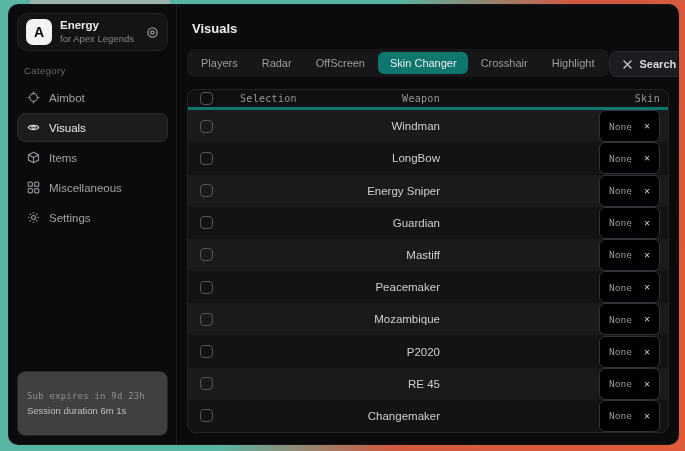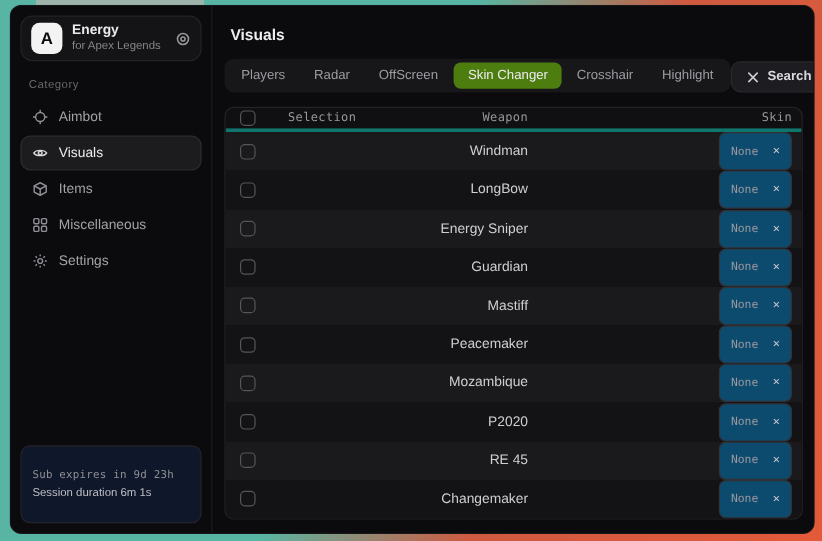--- a/index.html
+++ b/index.html
@@ -21,45 +21,45 @@
   .logo{width:26px;height:26px;flex:none;background:#f3f3f4;border-radius:7px;color:#0b0b0d;font-weight:700;font-size:14px;display:flex;align-items:center;justify-content:center;}
   .app-text{display:flex;flex-direction:column;line-height:1.2;min-width:0;}
   .app-title{font-size:11.5px;font-weight:700;color:#eaeaec;}
   .app-sub{font-size:9.5px;color:#85858a;white-space:nowrap;}
   .hdr-icon{margin-left:auto;color:#97979c;display:flex;}
   .category{font-size:9.5px;color:#67676c;margin:14px 7px 7px;letter-spacing:.4px;}
   .nav-item{display:flex;align-items:center;gap:9px;height:27px;padding:0 9px;margin-bottom:1px;border-radius:8px;border:1px solid transparent;color:#a2a2a7;font-size:11.5px;cursor:default;}
   .nav-item.active{background:#1c1c1f;border-color:#2d2d31;color:#ececee;}
   .icon-slot{display:flex;color:#8f8f95;}
   .nav-item.active .icon-slot{color:#d6d6da;}
-  .sidebar-footer{margin-top:auto;border:1px solid #242428;background:#0f172a;border-radius:8px;padding:19px 9px;}
+  .sidebar-footer{margin-top:auto;border:1px solid #242428;background:#404040;border-radius:8px;padding:19px 9px;}
   .footer-line1{font-size:9px;color:#8f8f94;letter-spacing:.2px;}
   .footer-line2{font-size:9.5px;color:#bfbfc4;margin-top:4px;}
   
   main{flex:1;min-width:0;display:flex;flex-direction:column;padding:10px 9px 11px 10px;box-sizing:border-box;}
   .main-title{font-size:13px;font-weight:700;color:#ededf0;margin:6px 0 13px 5px;}
   .toolbar{display:flex;align-items:flex-end;justify-content:space-between;margin-bottom:12px;}
   .tabs{display:flex;background:#17171a;border-radius:8px;padding:3px;gap:2px;}
   .tab{padding:5px 11px;font-size:11px;color:#9c9ca1;border-radius:6px;white-space:nowrap;cursor:default;}
-  .tab.active{background:#4d7c0f;color:#ececf0;padding-left:12px;}
+  .tab.active{background:#0f766e;color:#ececf0;padding-left:12px;}
   .search-btn{display:flex;align-items:center;gap:8px;background:#1d1d21;border:1px solid #2a2a2e;border-radius:8px;padding:6px 13px;color:#dadade;font-size:11px;font-weight:700;cursor:default;}
   .search-btn svg{color:#c9c9ce;}
   
   .table{flex:1;border:1px solid #232327;border-radius:8px;background:#101013;display:flex;flex-direction:column;overflow:hidden;}
   .t-head,.t-row{display:grid;grid-template-columns:40px 104px 96px 1fr;align-items:center;padding:0 8px 0 12px;}
   .t-head{height:30px;border-bottom:3px solid #0f766e;color:#96969b;font-size:10px;letter-spacing:.3px;}
   .t-body{flex:1;display:flex;flex-direction:column;}
   .t-row{height:32.2px;}
   .t-body .t-row:nth-child(odd){background:#1a1a1d;}
   .t-body .t-row:nth-child(even){background:#131316;}
   .cb{width:13px;height:13px;border:1.5px solid #55555a;border-radius:4px;background:transparent;box-sizing:border-box;}
   .col-weapon{text-align:right;color:#cfcfd3;font-size:11.5px;white-space:nowrap;}
   .t-head .col-weapon{color:#96969b;font-size:10px;}
   .col-skin{justify-self:end;display:flex;align-items:center;}
-  .badge{display:inline-flex;align-items:center;gap:12px;background:#0c4a6e;border:1px solid #323237;border-radius:6px;padding:2px 9px;height:32px;box-sizing:border-box;font-size:9.5px;color:#98989d;cursor:default;}
+  .badge{display:inline-flex;align-items:center;gap:12px;background:#000000;border:1px solid #323237;border-radius:6px;padding:2px 9px;height:32px;box-sizing:border-box;font-size:9.5px;color:#98989d;cursor:default;}
   .badge .x{color:#c9c9ce;font-size:10px;line-height:1;}
 </style>
 </head>
 <body>
 
 <div class="bg-accent"></div>
 
 <div class="window">
 
   <aside class="sidebar">

